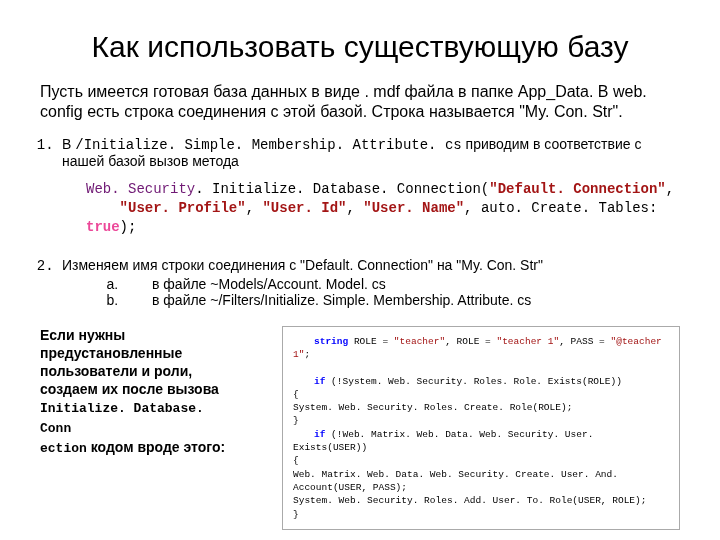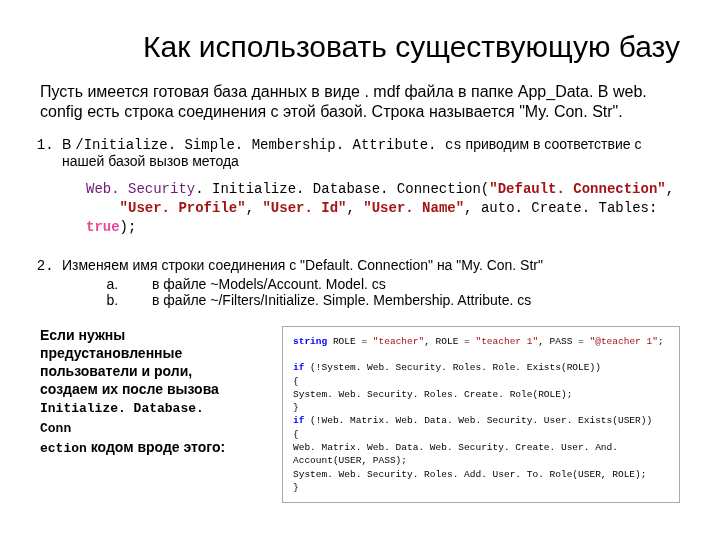--- a/index.html
+++ b/index.html
@@ -8,21 +8,21 @@
     padding: 30px 40px 20px 40px;
     width: 720px;
     height: 540px;
     box-sizing: border-box;
     color: #000;
     font-size: 13px;
   }
   h1 {
     font-size: 30px;
     font-weight: normal;
-    text-align: right;
+    text-align: center;
     margin: 0 0 18px 0;
   }
   .intro {
     font-size: 16px;
     margin: 12px 0 14px 0;
     line-height: 1.25;
   }
   ol.main {
     margin: 0;
     padding-left: 22px;
@@ -77,21 +77,21 @@
   }
   .code-box {
     flex: 1;
     border: 1px solid #aaa;
     padding: 8px 10px;
     font-family: Consolas, "Courier New", monospace;
     font-size: 9.5px;
     line-height: 1.4;
     box-sizing: border-box;
   }
-  .code-box .kw { color: #0000ff; }
+  .code-box .kw { color: #0000ff; margin-left: 21px; }
   .code-box .str { color: #a31515; }
 </style>
 </head>
 <body>
 
 <h1>Как использовать существующую базу</h1>
 
 <p class="intro">Пусть имеется готовая база данных в виде . mdf файла в папке App_Data. В web. config есть строка соединения с этой базой. Строка называется "My. Con. Str".</p>
 
 <ol class="main">

